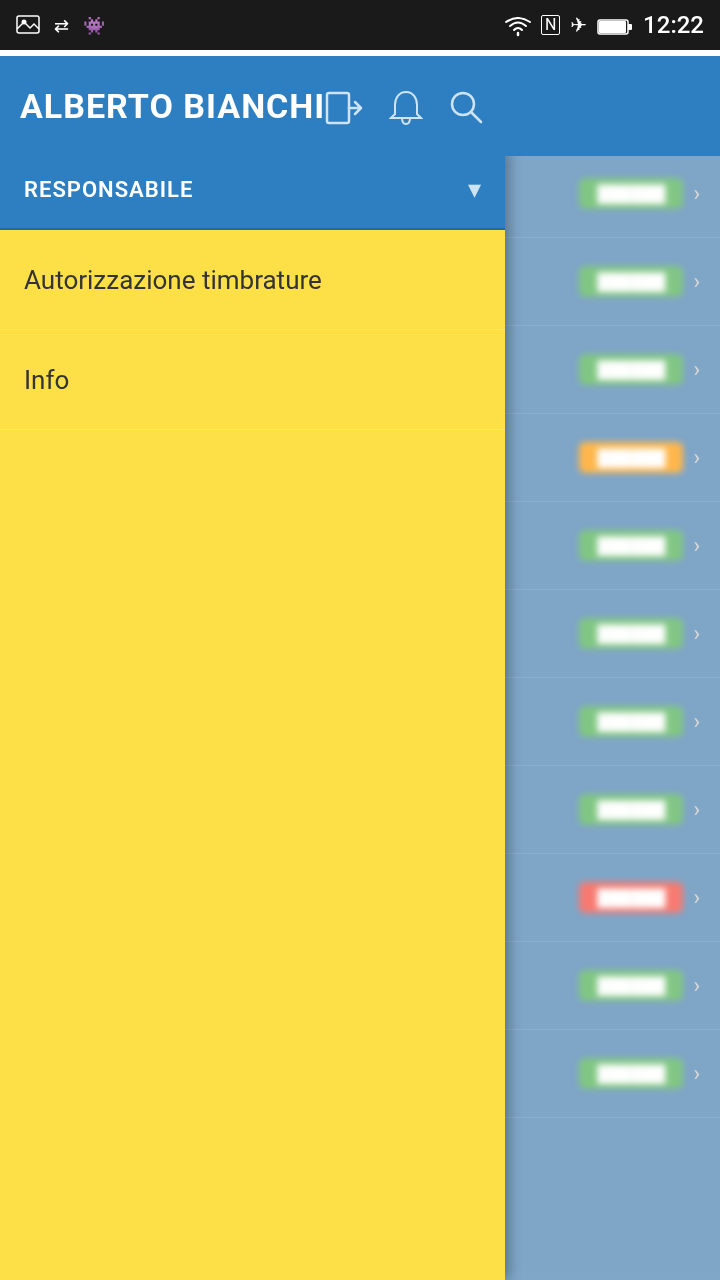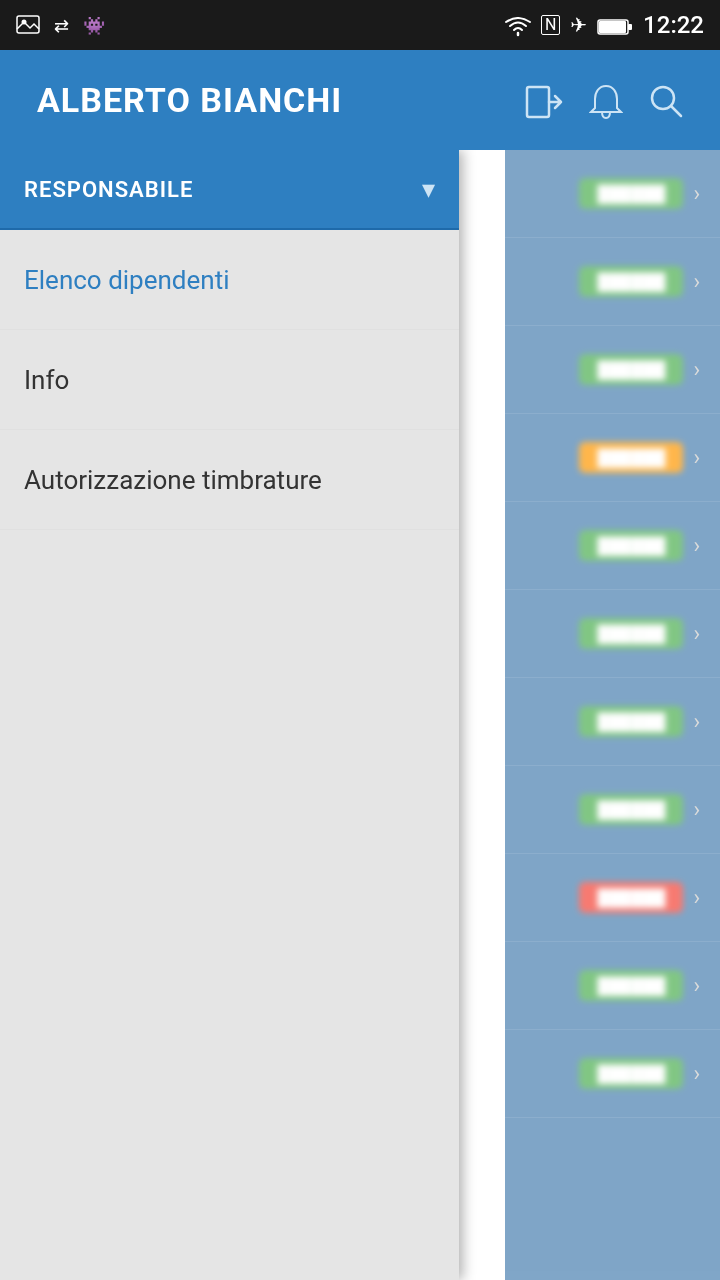--- a/index.html
+++ b/index.html
@@ -43,24 +43,25 @@
       font-weight: 500;
     }
 
     
     .toolbar {
       width: 100%;
       height: 100px;
       background: #2e7fc1;
       display: flex;
       align-items: center;
-      justify-content: space-between;
-      padding: 0 37px;
+      justify-content: flex-start;
+      padding: 0 20px;
       position: relative;
       z-index: 50;
+      margin-top: 6px;
     }
     .toolbar-title {
       color: #fff;
       font-size: 34px;
       font-weight: 700;
       letter-spacing: 1px;
     }
     .toolbar-icons {
       display: flex;
       align-items: center;
@@ -109,23 +110,23 @@
     .bg-chevron {
       color: #ccc;
       font-size: 22px;
     }
 
     
     .drawer {
       position: absolute;
       top: 150px;
       left: 0;
-      width: 459px;
+      width: 505px;
       height: 1130px;
-      background: #e5e5e5;
+      background: #fde047;
       z-index: 10;
       box-shadow: 4px 0 12px rgba(0,0,0,0.3);
     }
 
     
     .drawer-header {
       width: 100%;
       height: 80px;
       background: #2e7fc1;
       display: flex;
@@ -285,25 +286,22 @@
   </div>
 </div>
 
 <div class="drawer">
 
   <div class="drawer-header">
     <span class="drawer-header-title">RESPONSABILE</span>
     <span class="drawer-chevron">▾</span>
   </div>
 
+
+
   <div class="menu-item">
-    <span class="menu-item-label active">Elenco dipendenti</span>
-  </div>
-
+    <span class="menu-item-label">Autorizzazione timbrature</span>
+  </div>
 
   <div class="menu-item">
     <span class="menu-item-label">Info</span>
   </div>
-
-  <div class="menu-item">
-    <span class="menu-item-label">Autorizzazione timbrature</span>
-  </div>
 </div>
 
 </body></html>

